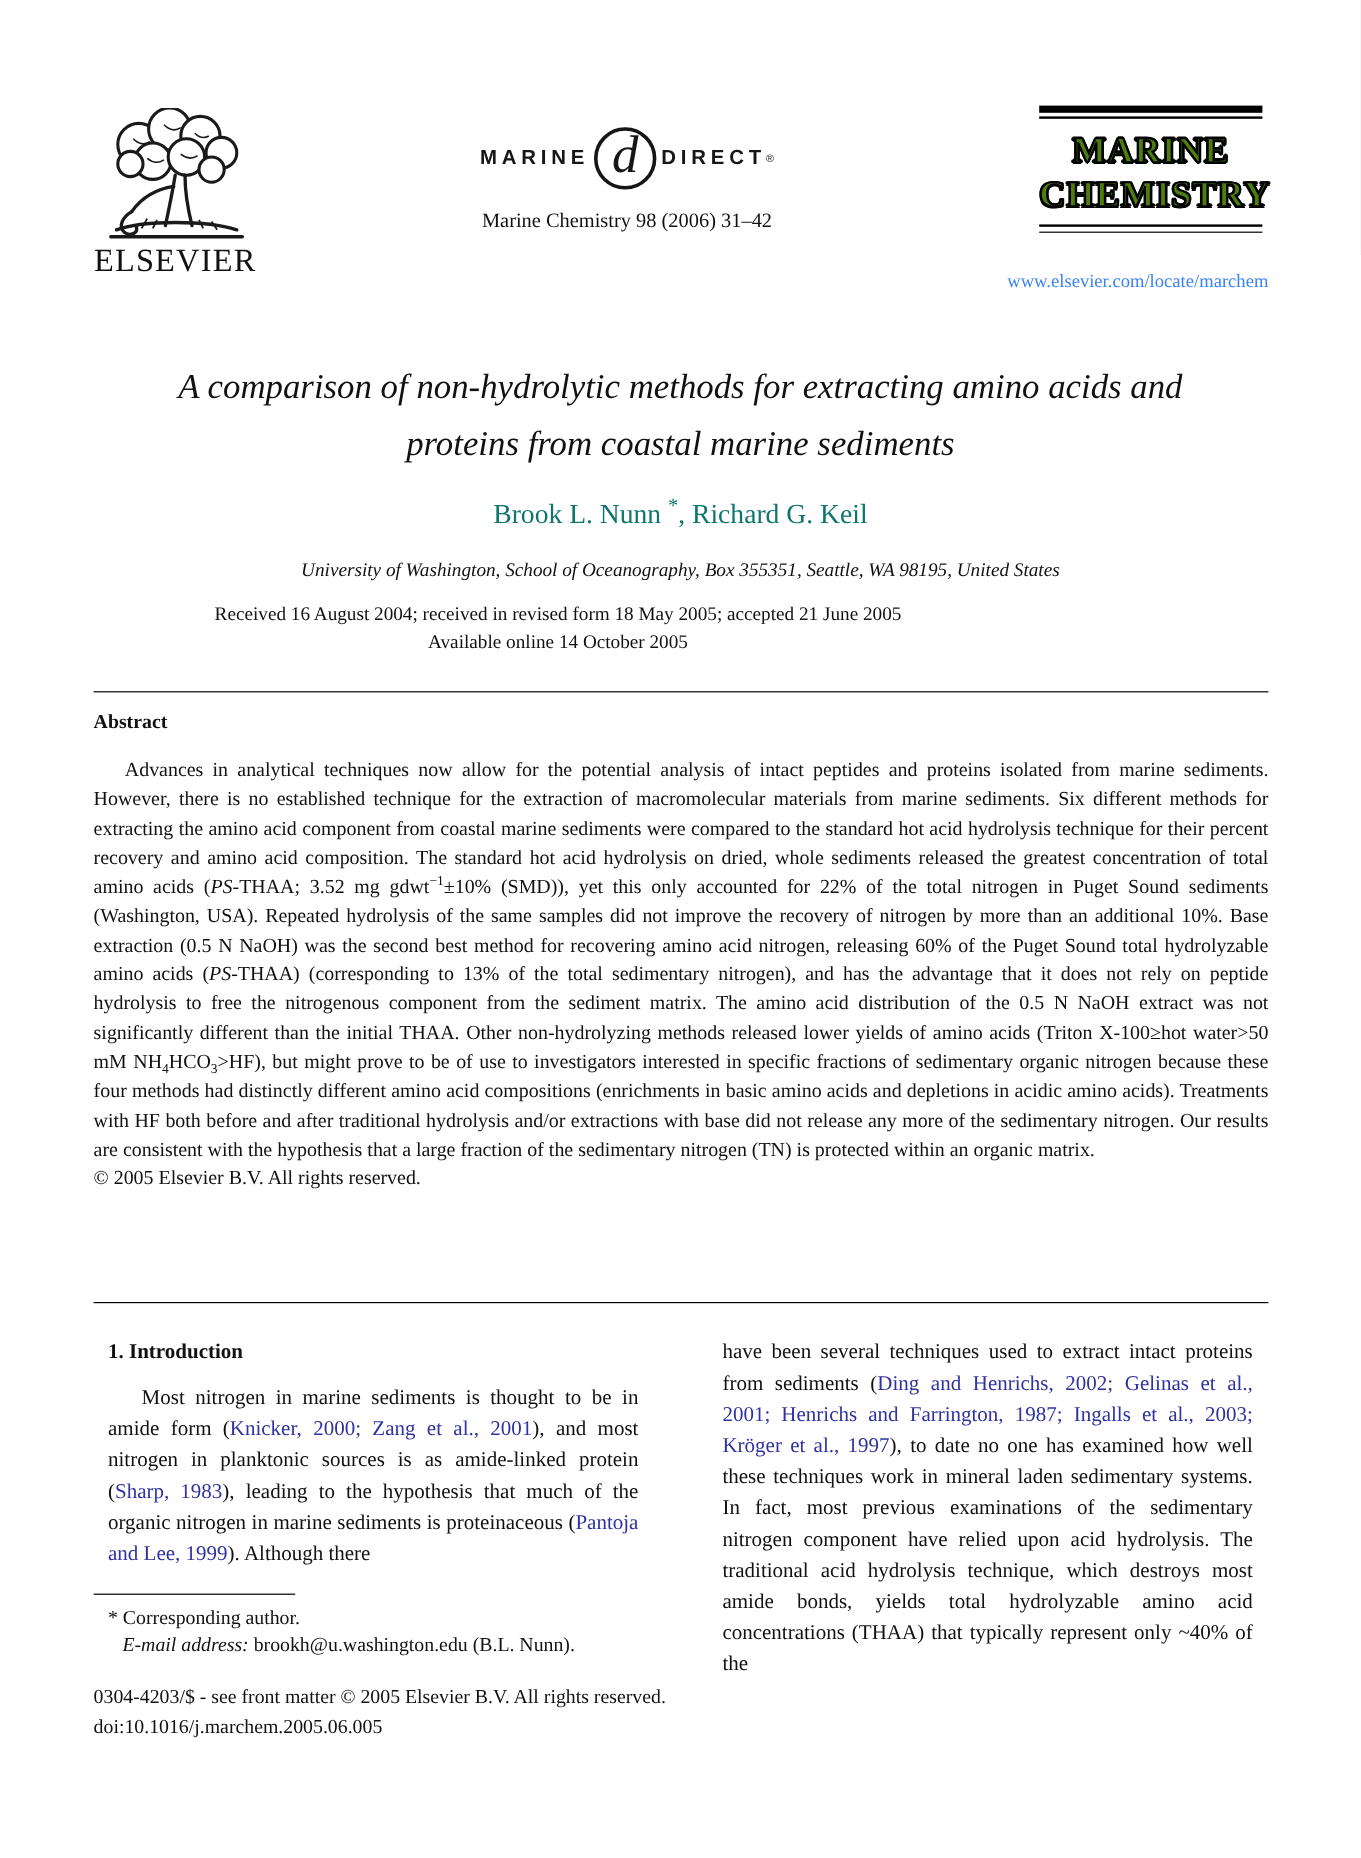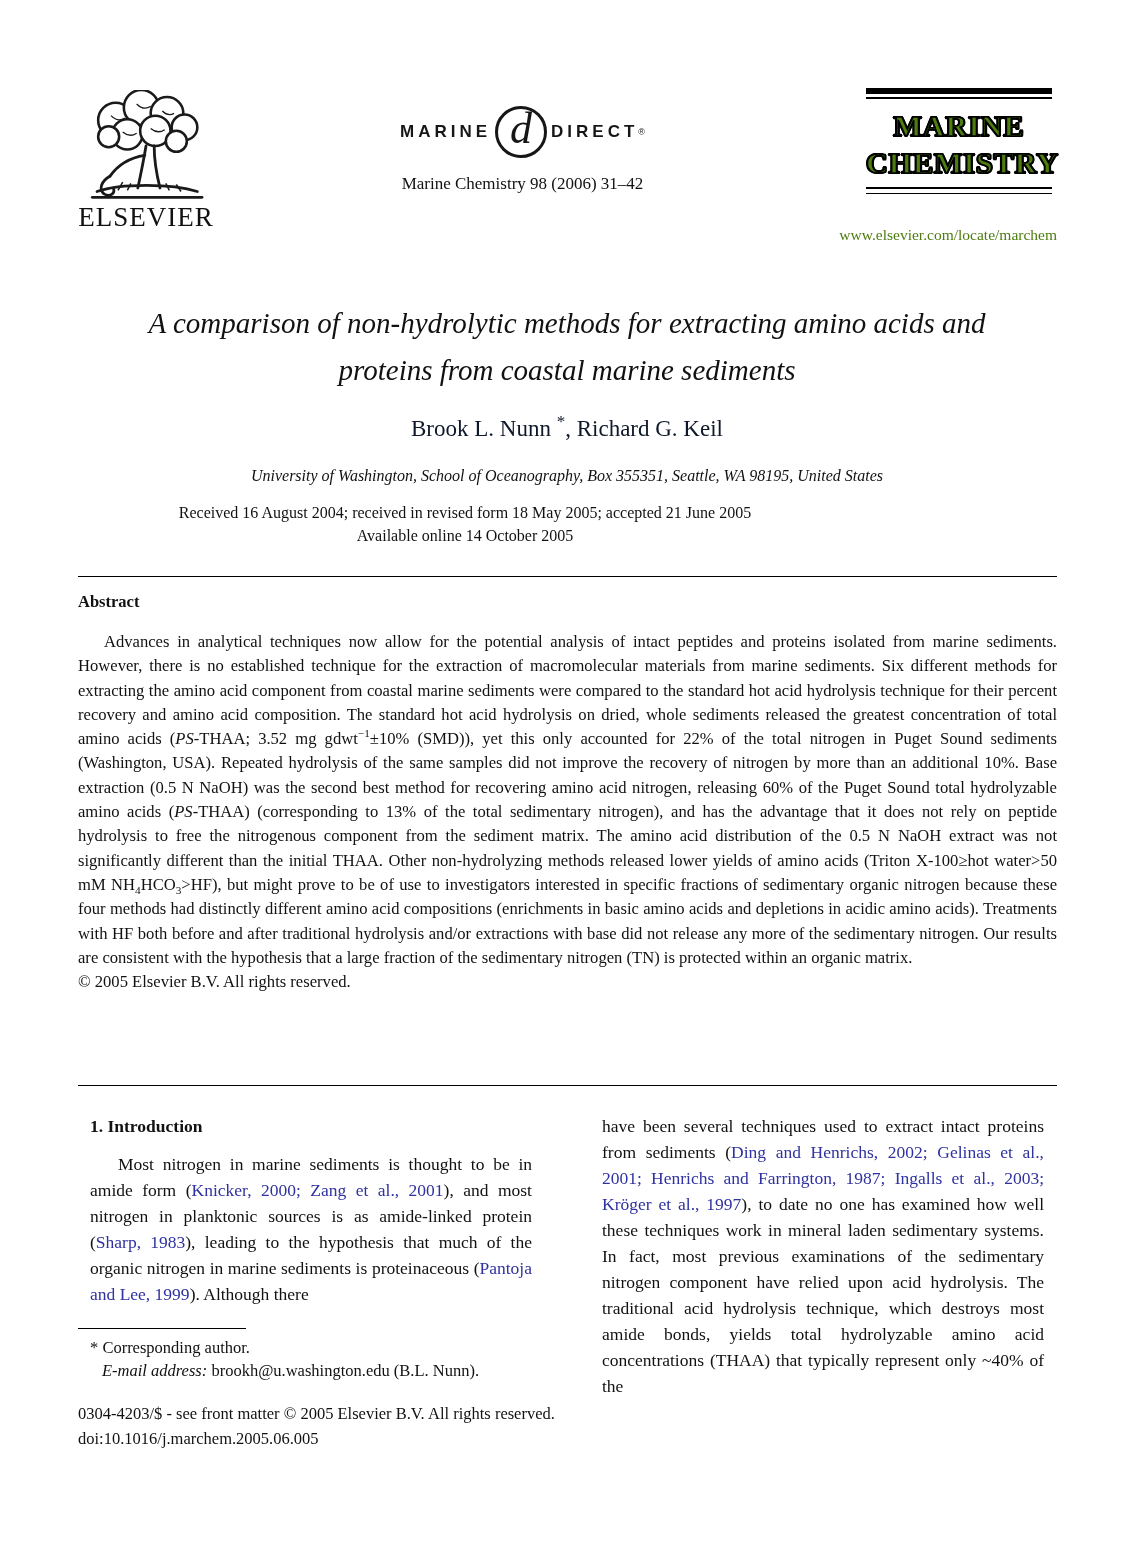--- a/index.html
+++ b/index.html
@@ -29,25 +29,25 @@
   .mc-bar-thin{height:2px;background:#000;margin-top:3px;}
   .mc-title{
     text-align:center;margin:8px 0 6px 0;
     font-family:"Liberation Serif",serif;font-weight:bold;
     font-size:30px;line-height:37px;letter-spacing:1px;
     color:#4d7c0f;
     -webkit-text-stroke:1.4px #000;
     text-shadow:-1.4px 0 #000,1.4px 0 #000,0 -1.4px #000,0 1.4px #000,-1px -1px #000,1px 1px #000,-1px 1px #000,1px -1px #000;
   }
   .mc-double{border-top:2px solid #000;border-bottom:1.5px solid #000;height:4px;}
-  .mc-url{position:absolute;right:77px;top:226px;width:300px;text-align:right;font-size:15.5px;color:#4d7c0f;}
+  .mc-url{position:absolute;right:77px;top:226px;width:300px;text-align:right;font-size:15.5px;color:#3b82f6;}
   
   .title{position:absolute;top:300px;left:107px;width:920px;text-align:center;
     font-size:29px;line-height:47px;color:#111;}
-  .authors{position:absolute;top:412px;left:0;width:1134px;text-align:center;font-size:23px;color:#0f172a;}
+  .authors{position:absolute;top:412px;left:0;width:1134px;text-align:center;font-size:23px;color:#0f766e;}
   .authors sup{font-size:17px;}
   .affiliation{position:absolute;top:467px;left:0;width:1134px;text-align:center;font-style:italic;font-size:16px;color:#111;}
   .history{position:absolute;top:501px;left:0;width:930px;text-align:center;font-size:16px;line-height:23px;color:#111;}
   
   .rule{position:absolute;left:78px;width:979px;border-top:1.6px solid #000;}
   .rule-1{top:576px;}
   .rule-2{top:1085px;}
   
   .abstract-heading{position:absolute;top:592px;left:78px;font-weight:bold;font-size:16.5px;}
   .abstract-body{position:absolute;top:630px;left:78px;width:979px;font-size:16.6px;line-height:24.3px;text-align:justify;}

